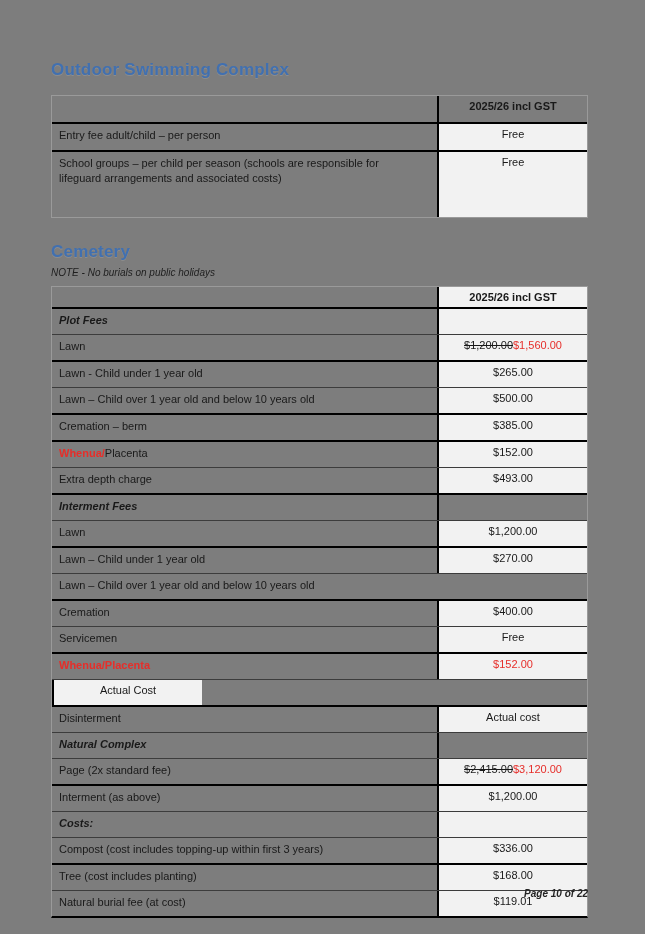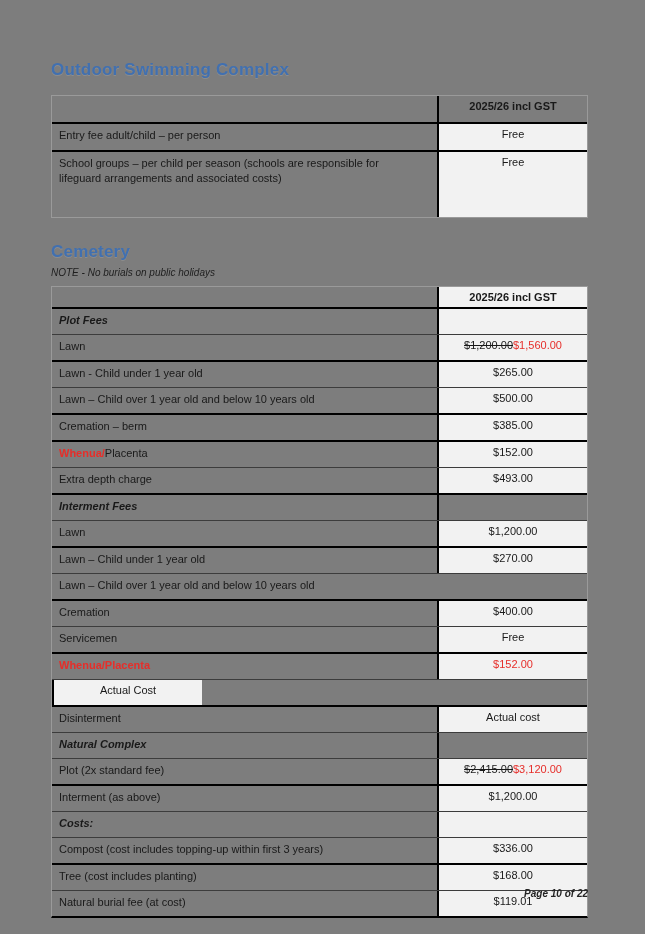--- a/index.html
+++ b/index.html
@@ -160,21 +160,21 @@
         </div>
         <div class="trow bt-thick">
           <div class="cell-label"><span class="">Disinterment</span></div>
           <div class="cell-value light"><span class="">Actual cost</span></div>
         </div>
         <div class="trow bt-thin">
           <div class="cell-label section"><span class="">Natural Complex</span></div>
           <div class="cell-value"></div>
         </div>
         <div class="trow bt-thin">
-          <div class="cell-label"><span class="">Plot (2x standard fee)</span></div>
+          <div class="cell-label"><span class="">Page (2x standard fee)</span></div>
           <div class="cell-value light"><span class="seg-strike">$2,415.00</span><span class="seg-red">$3,120.00</span></div>
         </div>
         <div class="trow bt-thick">
           <div class="cell-label"><span class="">Interment (as above)</span></div>
           <div class="cell-value light"><span class="">$1,200.00</span></div>
         </div>
         <div class="trow bt-thin">
           <div class="cell-label section"><span class="">Costs:</span></div>
           <div class="cell-value light"></div>
         </div>

